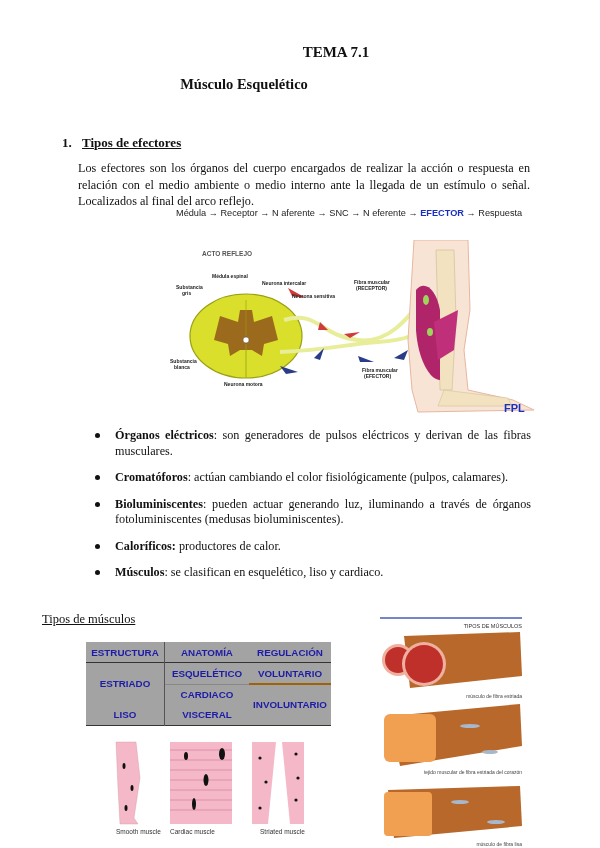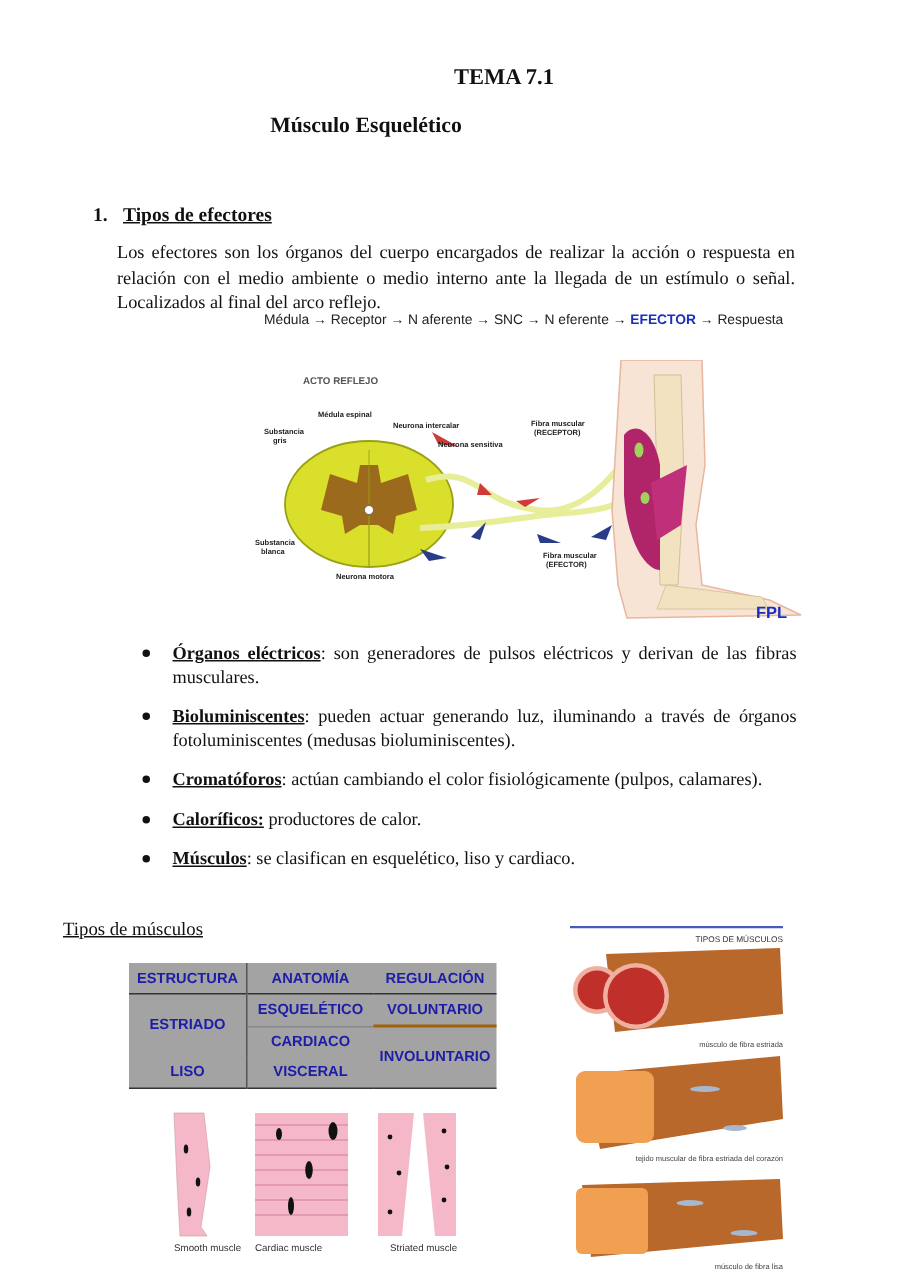--- a/index.html
+++ b/index.html
@@ -11,21 +11,21 @@
   .sec-head { left:62px; top:135px; font-size:13px; font-weight:bold; }
   .sec-head .num { display:inline-block; width:17px; }
   .sec-head .txt { text-decoration:underline; }
   .para { left:78px; top:160px; width:452px; font-size:12.2px; line-height:16.5px; text-align:justify; }
   .flow { left:176px; top:208px; font-family:"Liberation Sans",sans-serif; font-size:9.2px; color:#222; white-space:nowrap; }
   .flow .hl { color:#1a2fbf; font-weight:bold; }
   .reflex { left:168px; top:240px; width:372px; height:176px; }
   .bullets { left:95px; top:428px; width:436px; font-size:12.2px; line-height:15.5px; }
   .bullets .item { position:relative; padding-left:20px; margin-bottom:11px; text-align:justify; }
   .bullets .dot { position:absolute; left:0; top:5px; width:5px; height:5px; border-radius:50%; background:#111; }
-  .bullets b { font-weight:bold;text-decoration:underline; }
+  .bullets b { font-weight:bold; }
   .sub-head { left:42px; top:612px; font-size:12.5px; text-decoration:underline; }
   table.mt { position:absolute; left:86px; top:642px; border-collapse:collapse; font-family:"Liberation Sans",sans-serif;
              font-weight:bold; font-size:9.8px; color:#1c1ca8; background:#a3a3a3; }
   table.mt td { text-align:center; padding:0 4px; height:20px; }
   .musc-pics { left:110px; top:738px; width:200px; height:108px; }
   .tipos-img { left:380px; top:616px; width:145px; height:232px; }
 </style>
 </head>
 <body>
 
@@ -96,22 +96,22 @@
     <text x="186" y="44">Fibra muscular</text>
       <text x="188" y="50">(RECEPTOR)</text>
     <text x="194" y="132">Fibra muscular</text>
       <text x="196" y="138">(EFECTOR)</text>
   </g>
   <text x="336" y="172" font-family="Liberation Sans, sans-serif" font-size="11" font-weight="bold" fill="#1a2fbf">FPL</text>
 </svg>
 
 <div class="abs bullets">
   <div class="item"><span class="dot"></span><b>Órganos eléctricos</b><span>: son generadores de pulsos eléctricos y derivan de las fibras musculares.</span></div>
+  <div class="item"><span class="dot"></span><b>Cromatóforos</b><span>: actúan cambiando el color fisiológicamente (pulpos, calamares).</span></div>
   <div class="item"><span class="dot"></span><b>Bioluminiscentes</b><span>: pueden actuar generando luz, iluminando a través de órganos fotoluminiscentes (medusas bioluminiscentes).</span></div>
-  <div class="item"><span class="dot"></span><b>Cromatóforos</b><span>: actúan cambiando el color fisiológicamente (pulpos, calamares).</span></div>
   <div class="item"><span class="dot"></span><b>Caloríficos:</b><span> productores de calor.</span></div>
   <div class="item"><span class="dot"></span><b>Músculos</b><span>: se clasifican en esquelético, liso y cardiaco.</span></div>
 </div>
 
 <div class="abs sub-head">Tipos de músculos</div>
 
 <table class="mt">
   <tbody>
       <tr style="border-bottom:1.5px solid #333;">
     <td style="width:70px;border-right:1px solid #555;">ESTRUCTURA</td>

